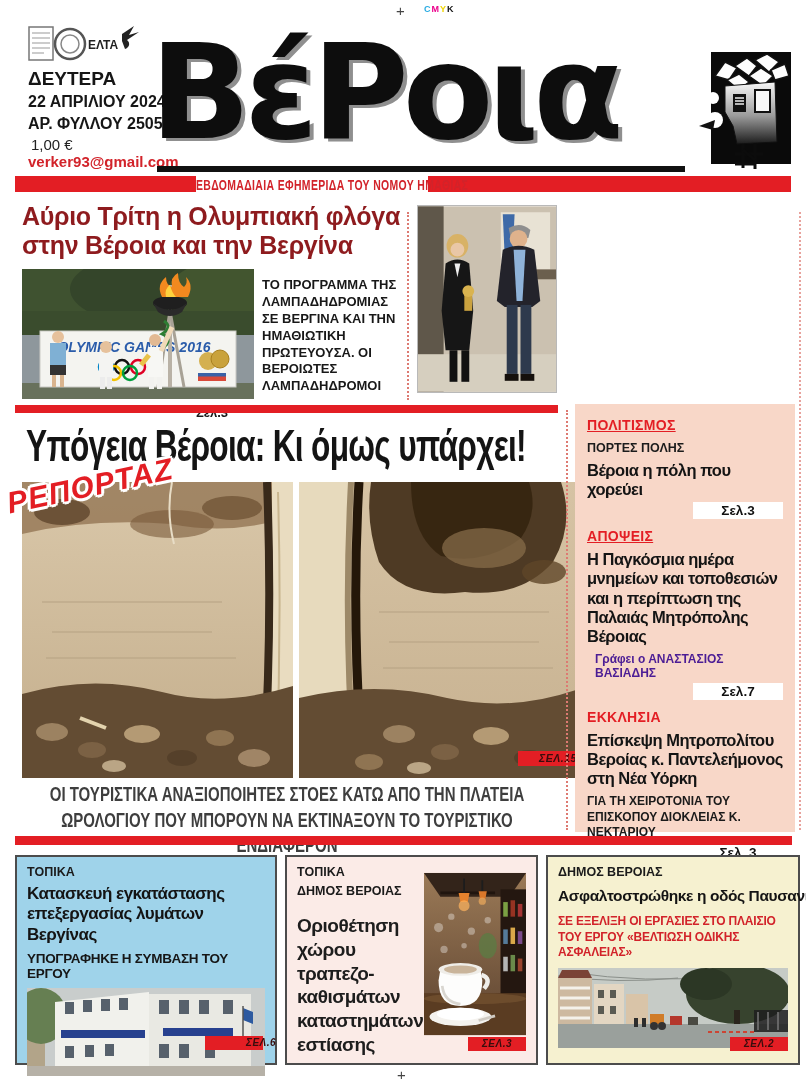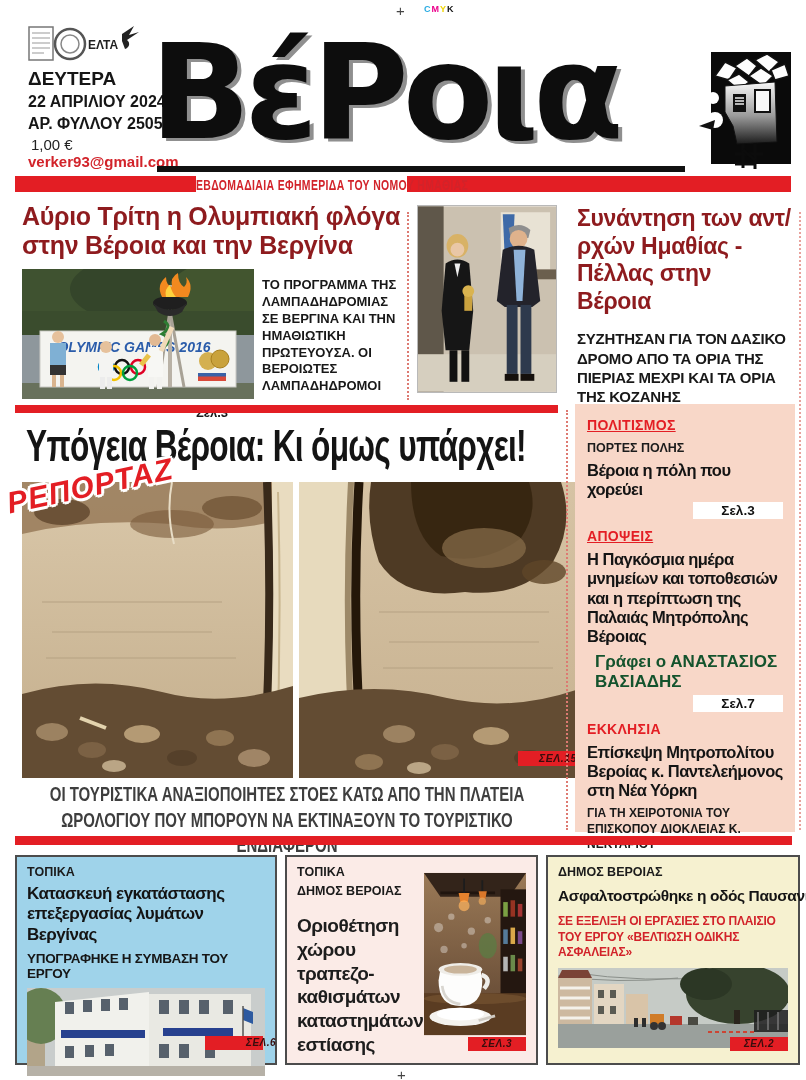--- a/index.html
+++ b/index.html
@@ -26,21 +26,21 @@
     left:150px; top:22px; width:545px; height:142px;
     font-family:"DejaVu Sans", sans-serif; font-weight:bold;
     font-size:132px; line-height:140px; letter-spacing:-6px; color:#0d0d0d;
     text-shadow:4px 3px 0 #8f8f8f; white-space:nowrap;
   }
   .masthead-underline { left:157px; top:166px; width:528px; height:6px; background:#111; }
   .house-logo { left:697px; top:46px; }
   .tagline-banner { left:15px; top:176px; width:776px; height:16px; display:flex; align-items:center; }
   .tagline-banner .bar-l { width:181px; height:16px; }
   .tagline-banner .bar-r { flex:1; height:16px; }
-  .tagline-box { width:211px; height:16px; overflow:visible; }
+  .tagline-box { width:232px; height:16px; overflow:visible; }
   .tagline-text {
     display:inline-block; white-space:nowrap; transform:scaleX(.72); transform-origin:left center;
     font-size:14.5px; font-weight:bold; color:#d2232a; letter-spacing:.5px; line-height:16px;
   }
 
   
   .art-left { left:22px; top:202px; width:380px; }
   .art-left .hl { font-size:25px; line-height:1.16; font-weight:bold; color:#8e1b1e; letter-spacing:-.3px; }
   .art-left .body { display:flex; margin-top:9px; }
   .art-left .summary { width:140px; margin-left:8px; padding-top:8px; font-size:13px; font-weight:bold; line-height:1.3; color:#181818; }
@@ -79,21 +79,21 @@
 
   
   .vdot-side { left:566px; top:410px; height:420px; border-left:2px dotted #dd7a72; }
   .vdot-edge { left:799px; top:212px; height:618px; border-left:2px dotted #e8a29c; }
   .sidebar { left:575px; top:404px; width:220px; height:428px; background:#f8d7c8; padding:13px 12px; }
   .sb-label { color:#e31e24; font-weight:bold; font-size:14px; letter-spacing:.3px; }
   .sb-label.u { text-decoration:underline; }
   .sb-kicker { margin-top:8px; font-size:12.5px; font-weight:bold; color:#1c1c1c; }
   .sb-hl { margin-top:6px; font-size:16.5px; line-height:1.16; font-weight:bold; color:#141414; letter-spacing:-.5px; }
   .sb-sub { margin-top:6px; font-size:12px; font-weight:bold; line-height:1.3; color:#1a1a1a; }
-  .sb-byline { margin-top:6px; margin-left:8px; font-size:17px; font-weight:bold; color:#14532d; }
+  .sb-byline { margin-top:6px; margin-left:8px; font-size:12px; font-weight:bold; color:#4c1d95; }
   .sb-page { display:block; margin:3px 0 0 auto; width:90px; background:#fff; text-align:center;
              font-size:13.5px; font-weight:bold; padding:1px 0; color:#111; }
   .sb-gap { margin-top:9px; }
 
   
   .bar-bottom { left:15px; top:836px; width:777px; height:9px; }
   .box { border:2px solid #4c4c4c; padding:8px 10px; }
   .box .kicker { font-size:12.5px; font-weight:bold; color:#1b1b1b; }
   .box1 { left:15px; top:855px; width:262px; height:210px; background:#9fd3ea; }
   .box1 .hl { margin-top:5px; font-size:17px; line-height:1.2; font-weight:bold; color:#141414; letter-spacing:-.5px; }
@@ -249,25 +249,20 @@
         <rect x="44" y="146" width="8" height="32" fill="#111"></rect>
       <path d="M92 22 q12 -7 22 2 l-2 8 h-18 z" fill="#8f8f8f"></path>
       <circle cx="102" cy="33" r="9" fill="#dfb28c"></circle>
       <path d="M86 44 q16 -8 32 0 l6 52 l-8 6 l-28 0 l-8 -6 z" fill="#23232b"></path>
       <path d="M97 44 l12 0 l-3 52 l-6 0 z" fill="#8fb3d9"></path>
       <rect x="90" y="100" width="11" height="70" fill="#2e3a4d"></rect>
         <rect x="104" y="100" width="11" height="70" fill="#2e3a4d"></rect>
       <rect x="88" y="170" width="14" height="7" fill="#15100c"></rect>
         <rect x="104" y="170" width="14" height="7" fill="#15100c"></rect>
     </svg>
-    <div class="txt">
-      <div class="hl">Συνάντηση των αντ/ρχών Ημαθίας - Πέλλας στην Βέροια</div>
-      <div class="summary">ΣΥΖΗΤΗΣΑΝ ΓΙΑ ΤΟΝ ΔΑΣΙΚΟ ΔΡΟΜΟ ΑΠΟ ΤΑ ΟΡΙΑ ΤΗΣ ΠΙΕΡΙΑΣ ΜΕΧΡΙ ΚΑΙ ΤΑ ΟΡΙΑ ΤΗΣ ΚΟΖΑΝΗΣ</div>
-      <div class="pageref">Σελ.7</div>
-    </div>
   </div>
 
   <div class="abs bar-main redbg"></div>
   <div class="abs main-hl">Υπόγεια Βέροια: Κι όμως υπάρχει!</div>
   <div class="abs reportaz">ΡΕΠΟΡΤΑΖ</div>
 
   <div class="abs caves">
     <svg width="271" height="296" viewBox="0 0 271 296">
       <defs>
         <linearGradient id="tanL" x1="0" y1="0" x2="0" y2="1">

